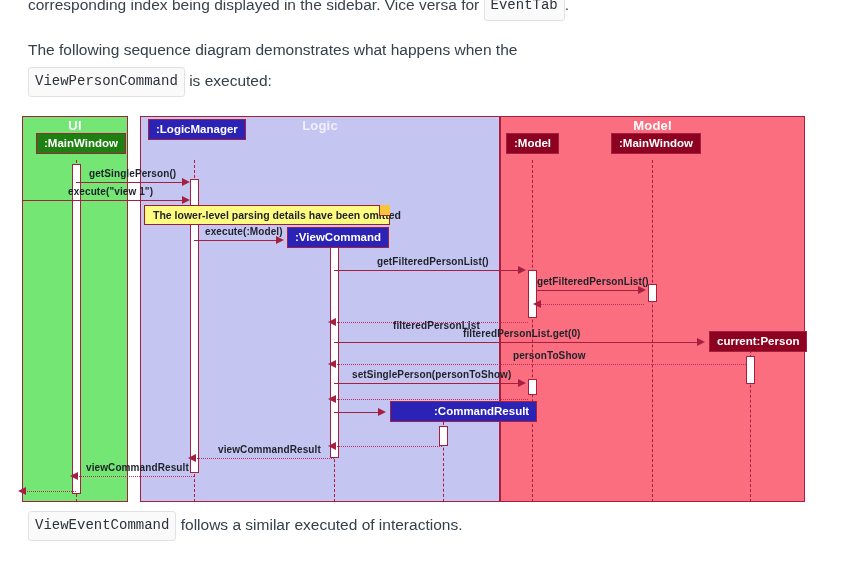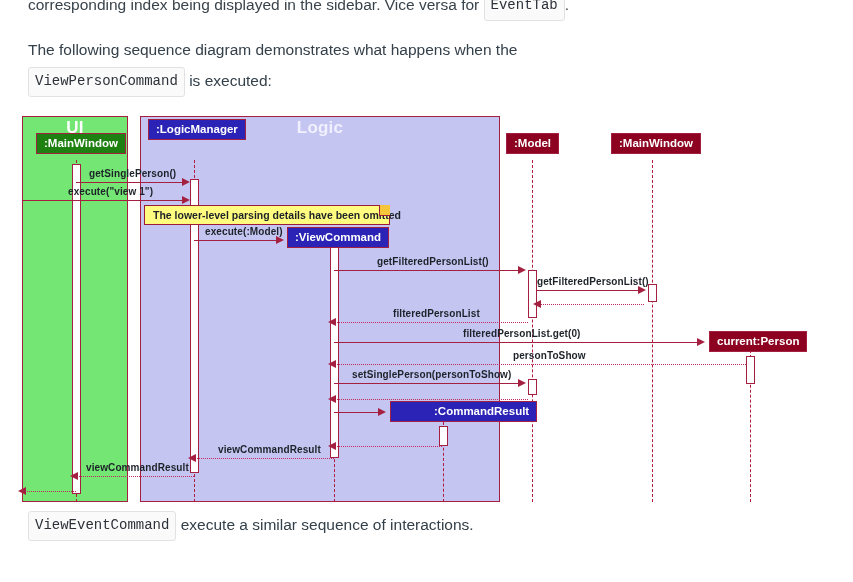--- a/index.html
+++ b/index.html
@@ -14,21 +14,21 @@
     font-family:"Liberation Mono",monospace;font-size:14px;
     background:#fafafa;border:1px solid #e2e2e2;border-radius:3px;
     padding:3px 6px;color:#2c3038;vertical-align:middle;display:inline-block;
   }
 
   
   #diagram{position:absolute;left:22px;top:116px;width:783px;height:386px;}
   .lane{position:absolute;top:0;height:386px;box-sizing:border-box;}
   .lane .lane-title{
     position:absolute;top:1px;left:0;right:0;text-align:center;
-    font-size:17px;font-weight:bold;color:#ffffff;letter-spacing:.2px;
+    font-size:13px;font-weight:bold;color:#ffffff;letter-spacing:.2px;
   }
   .lane.ui{left:0;width:106px;background:#73e673;border:1.5px solid #a52040;}
   .lane.logic{left:118px;width:360px;background:#c5c5f2;border:1.5px solid #a52040;}
   .lane.model{left:478px;width:305px;background:#fb6e80;border:1.5px solid #a52040;}
   .lane.ui .lane-title,.lane.model .lane-title{color:#ffffff;}
   .lane.logic .lane-title{color:#f0f0ff;}
 
   .lifeline{position:absolute;width:0;border-left:1.2px dashed #b01c3e;}
   .act{position:absolute;width:9px;background:#ffffff;border:1.4px solid #a52040;box-sizing:border-box;}
 
@@ -78,20 +78,23 @@
 </div>
 
 <div id="diagram">
 
   <div class="lane ui">
     <div class="lane-title">UI</div>
   </div>
   <div class="lane logic">
     <div class="lane-title">Logic</div>
   </div>
+  <div class="lane model">
+    <div class="lane-title">Model</div>
+  </div>
 
   <div class="lifeline" style="left:54px;top:44px;height:342px;"></div>
   <div class="lifeline" style="left:172px;top:44px;height:342px;"></div>
   <div class="lifeline" style="left:312px;top:134px;height:252px;"></div>
   <div class="lifeline" style="left:421px;top:306px;height:80px;"></div>
   <div class="lifeline" style="left:510px;top:44px;height:342px;"></div>
   <div class="lifeline" style="left:630px;top:44px;height:342px;"></div>
   <div class="lifeline" style="left:728px;top:234px;height:152px;"></div>
 
   <div class="act" style="left:50px;top:48px;height:330px;"></div>
@@ -134,21 +137,21 @@
 
   <div class="msg" style="left:515px;top:174px;width:107px;"></div>
   <div class="head r" style="left:616px;top:170px;"></div>
   <div class="mlabel" style="left:515px;top:160px;">getFilteredPersonList()</div>
 
   <div class="msg ret" style="left:515px;top:188px;width:107px;"></div>
   <div class="head l" style="left:511px;top:184px;"></div>
 
   <div class="msg ret" style="left:312px;top:206px;width:194px;"></div>
   <div class="head l" style="left:306px;top:202px;"></div>
-  <div class="mlabel" style="left:371px;top:192px;">filteredPersonList</div>
+  <div class="mlabel" style="left:371px;top:204px;">filteredPersonList</div>
 
   <div class="msg" style="left:312px;top:226px;width:368px;"></div>
   <div class="head r" style="left:675px;top:222px;"></div>
   <div class="mlabel" style="left:441px;top:212px;">filteredPersonList.get(0)</div>
 
   <div class="msg ret" style="left:312px;top:248px;width:412px;"></div>
   <div class="head l" style="left:306px;top:244px;"></div>
   <div class="mlabel" style="left:491px;top:234px;">personToShow</div>
 
   <div class="msg" style="left:312px;top:267px;width:190px;"></div>
@@ -172,14 +175,14 @@
   <div class="head l" style="left:48px;top:356px;"></div>
   <div class="mlabel" style="left:64px;top:346px;">viewCommandResult</div>
 
   <div class="msg ret" style="left:0px;top:375px;width:54px;"></div>
   <div class="head l" style="left:-4px;top:371px;"></div>
 
 </div>
 
 <div class="prose" style="top:511px;">
   <span class="code">ViewEventCommand</span>
-  <span>execute a similar sequence of interactions.</span>
+  <span>follows a similar executed of interactions.</span>
 </div>
 
 </body></html>

